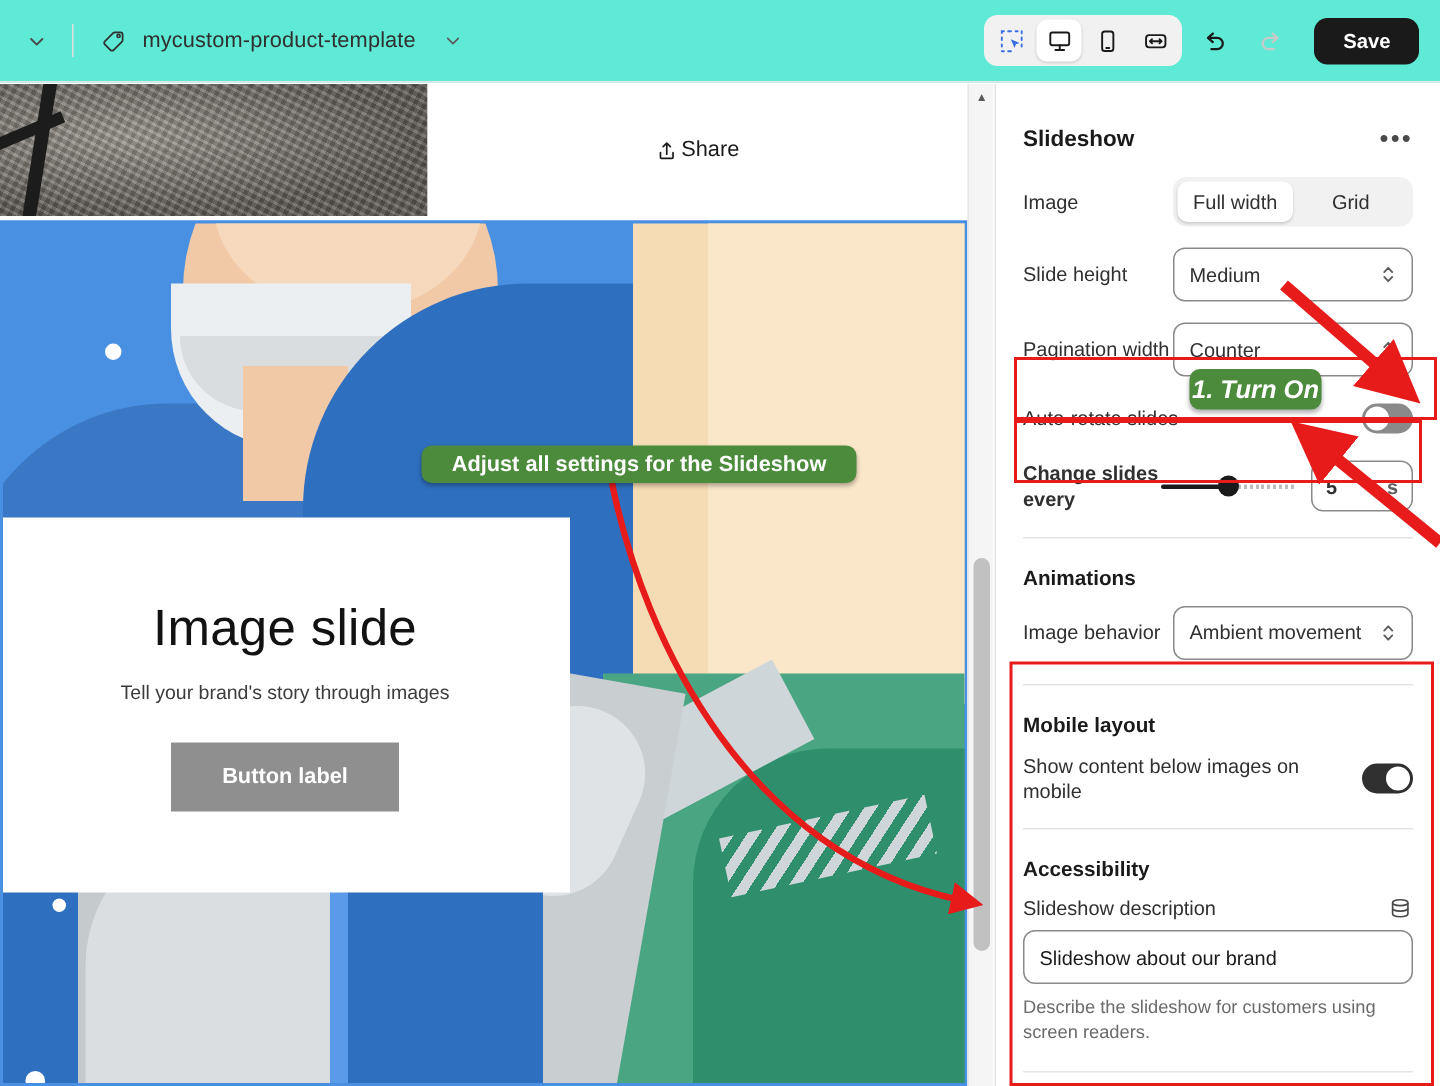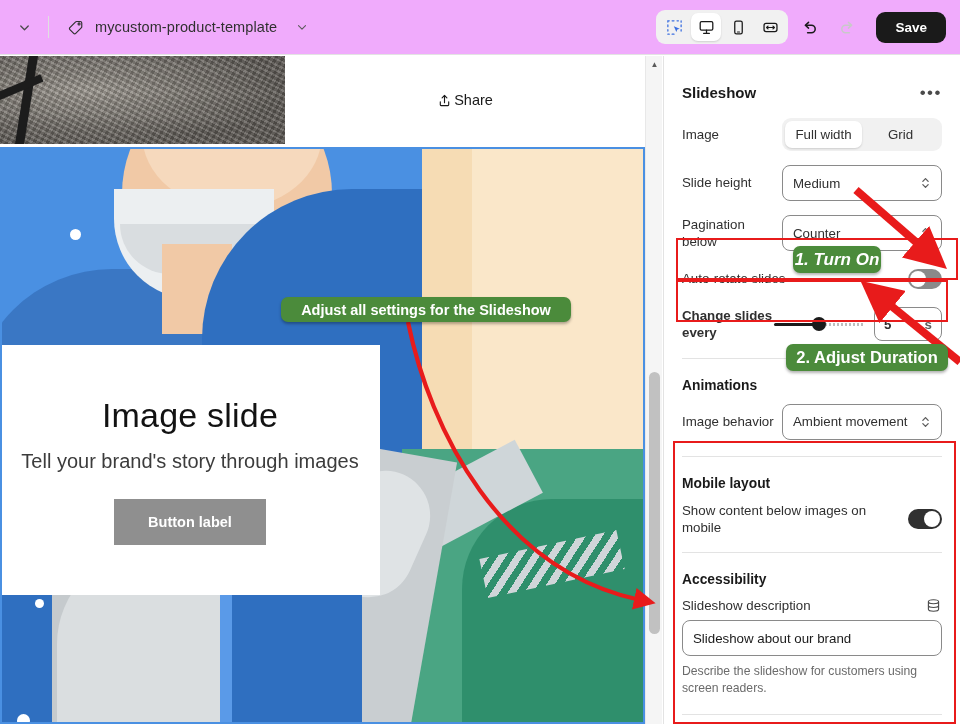--- a/index.html
+++ b/index.html
@@ -6,21 +6,21 @@
   html, body {
     width: 960px; height: 724px;
     font-family: "Liberation Sans", sans-serif;
     background: #fff; overflow: hidden;
   }
   #app { position: relative; width: 960px; height: 724px; background:#fff; }
 
   
   .topbar {
     position:absolute; left:0; top:0; width:960px; height:55px;
-    background:#f0abfc; border-bottom:1px solid #e3e3e3;
+    background:#5eead4; border-bottom:1px solid #e3e3e3;
     display:flex; align-items:center;
   }
   .tb-chevron {
     width:48px; height:55px; display:flex; align-items:center; justify-content:center;
     color:#4a4a4a; cursor:pointer;
   }
   .tb-sep { width:1px; height:22px; background:#e0e0e0; margin:0 18px 0 0; }
   .tb-tag { display:flex; align-items:center; gap:10px; cursor:pointer; }
   .tb-tag .tagicon { width:18px; height:18px; color:#303030; display:block; }
   .tb-title { font-size:14.5px; color:#303030; letter-spacing:.1px; }
@@ -75,21 +75,21 @@
     border:2px solid #4a90e2; overflow:hidden; background:#4a90e2;
   }
   .illo { position:absolute; inset:0; overflow:hidden; }
   .illo i { position:absolute; display:block; }
   .textcard {
     position:absolute; left:-2px; top:196px; width:380px; height:250px;
     background:#fff; display:flex; flex-direction:column;
     align-items:center; justify-content:center; z-index:9;
   }
   .slide-h { font-size:34px; font-weight:400; color:#121212; letter-spacing:.2px; }
-  .slide-sub { font-size:20px; color:#3c3c3c; margin-top:15px; }
+  .slide-sub { font-size:13px; color:#3c3c3c; margin-top:15px; }
   .slide-btn {
     margin-top:26px; background:#8f8f8f; color:#fff; font-size:14.5px; font-weight:600;
     padding:15px 34px; border:none; cursor:pointer; font-family:inherit;
   }
   .dot { position:absolute; border-radius:50%; background:#fff; z-index:8; }
 
   
   .pv-scroll { position:absolute; left:645px; top:56px; width:17px; height:668px;
      background:#f5f5f5; border-left:1px solid #e8e8e8; }
   .pv-arrow { position:absolute; left:0; top:4px; width:17px; text-align:center;
@@ -318,21 +318,21 @@
         <span>Medium</span>
         <span class="chev">
           <svg width="11" height="16" viewBox="0 0 12 18">
               <path d="M3 7.2L6 4l3 3.2M3 10.8L6 14l3-3.2" fill="none" stroke="currentColor" stroke-width="1.4" stroke-linecap="round" stroke-linejoin="round"></path>
             </svg>
         </span>
       </div>
     </div>
 
     <div class="row">
-      <div class="lbl">Pagination below</div>
+      <div class="lbl">Pagination width</div>
       <div class="select">
         <span>Counter</span>
         <span class="chev">
           <svg width="11" height="16" viewBox="0 0 12 18">
               <path d="M3 7.2L6 4l3 3.2M3 10.8L6 14l3-3.2" fill="none" stroke="currentColor" stroke-width="1.4" stroke-linecap="round" stroke-linejoin="round"></path>
             </svg>
         </span>
       </div>
     </div>
 
@@ -432,16 +432,15 @@
 
       <path d="M408 322 C 430 430, 500 570, 640 600" fill="none" stroke="#e81b1b" stroke-width="4.2" marker-end="url(#ah)"></path>
     </svg>
 
     <div class="redbox" style="left:676px;top:238px;width:282px;height:42px;"></div>
     <div class="redbox" style="left:676px;top:280px;width:272px;height:42px;"></div>
     <div class="redbox" style="left:673px;top:441px;width:283px;height:283px;"></div>
 
     <div class="greenlbl" style="left:281px;top:297px;width:290px;height:25px;font-size:14.5px;">Adjust all settings for the Slideshow</div>
     <div class="greenlbl" style="left:793px;top:246px;width:88px;height:27px;font-size:17px;font-style:italic;">1. Turn On</div>
-    <div class="greenlbl" style="left:786px;top:344px;width:162px;height:27px;font-size:16.5px;">2. Adjust Duration</div>
   </div>
 
 </div>
 
 </body></html>

